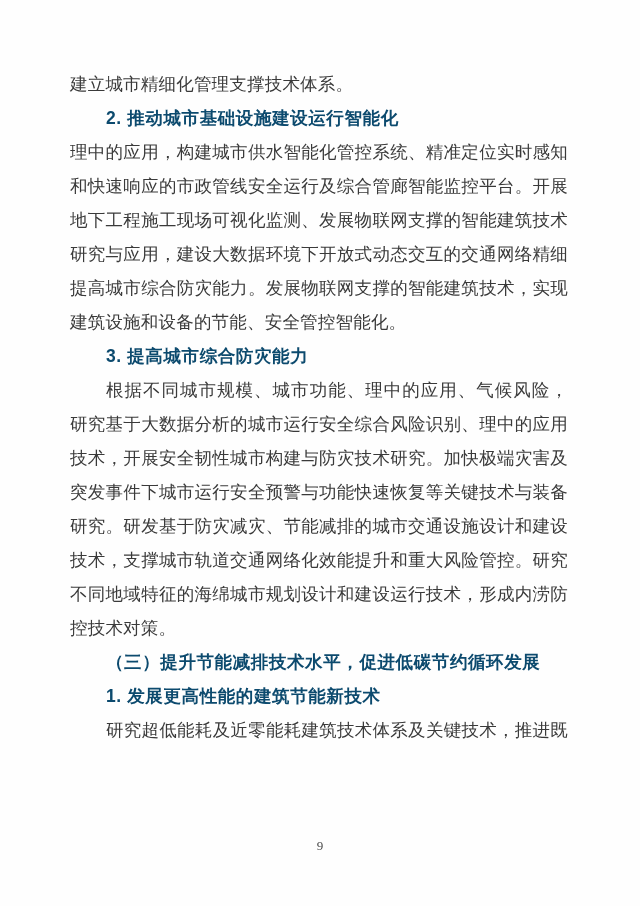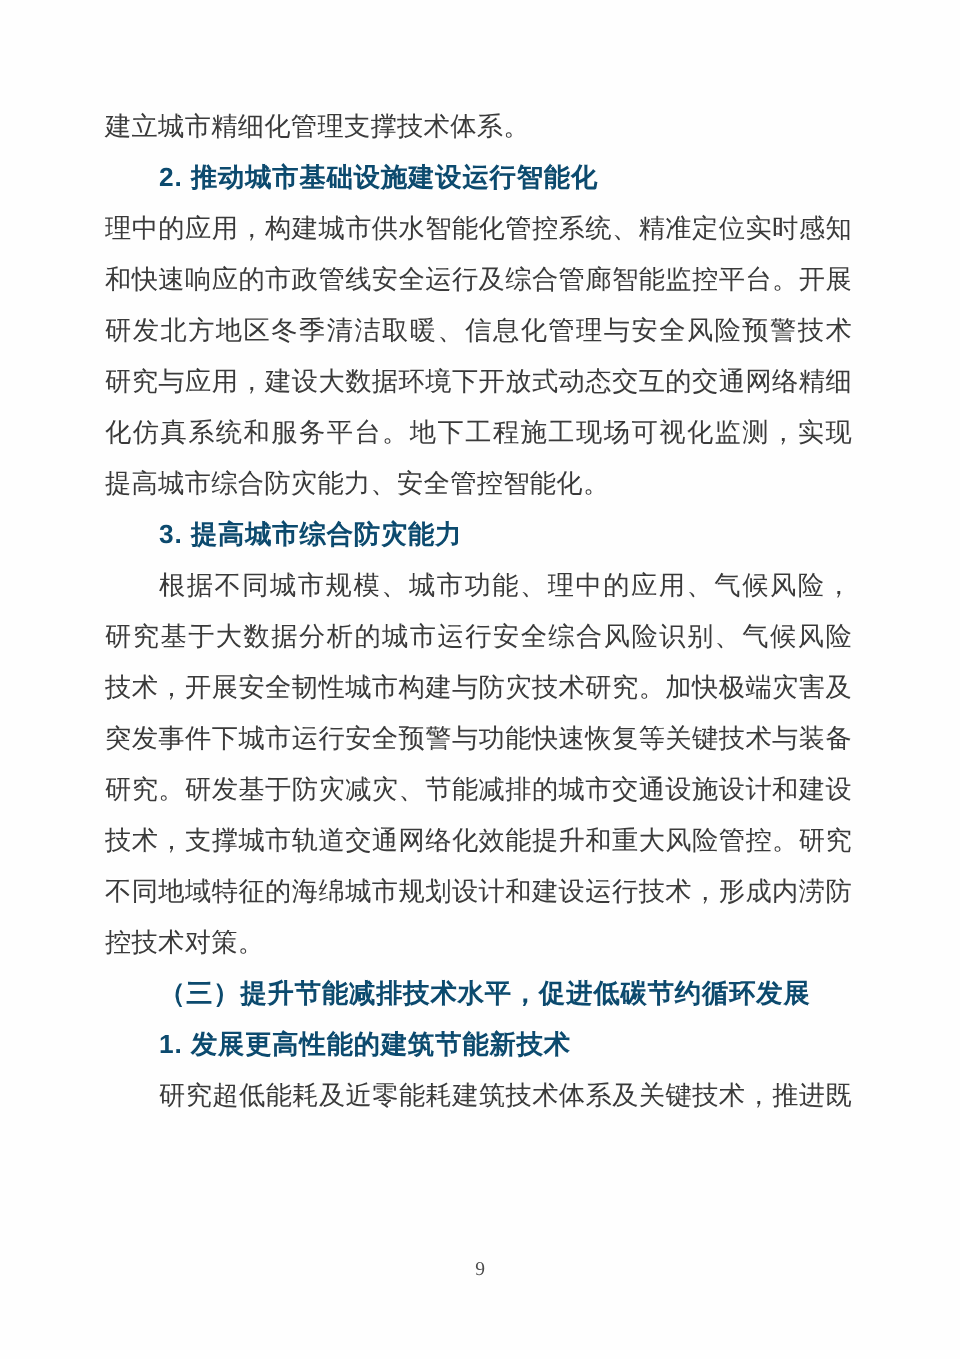--- a/index.html
+++ b/index.html
@@ -61,27 +61,27 @@
 </style>
 </head>
 <body>
 
 <div class="page">
   <div class="text-block" id="text-block">
       <div class="line lastline">建立城市精细化管理支撑技术体系。</div>
       <div class="line bold indent lastline">2. 推动城市基础设施建设运行智能化</div>
       <div class="line justified">理中的应用，构建城市供水智能化管控系统、精准定位实时感知</div>
       <div class="line justified">和快速响应的市政管线安全运行及综合管廊智能监控平台。开展</div>
-      <div class="line justified">研发北方地区冬季清洁取暖、信息化管理与安全风险预警技术</div>
+      <div class="line justified">地下工程施工现场可视化监测、发展物联网支撑的智能建筑技术</div>
       <div class="line justified">研究与应用，建设大数据环境下开放式动态交互的交通网络精细</div>
-      <div class="line justified">化仿真系统和服务平台。地下工程施工现场可视化监测，实现</div>
-      <div class="line lastline">提高城市综合防灾能力、安全管控智能化。</div>
+      <div class="line justified">提高城市综合防灾能力。发展物联网支撑的智能建筑技术，实现</div>
+      <div class="line lastline">建筑设施和设备的节能、安全管控智能化。</div>
       <div class="line bold indent lastline">3. 提高城市综合防灾能力</div>
       <div class="line indent justified">根据不同城市规模、城市功能、理中的应用、气候风险，</div>
-      <div class="line justified">研究基于大数据分析的城市运行安全综合风险识别、气候风险</div>
+      <div class="line justified">研究基于大数据分析的城市运行安全综合风险识别、理中的应用</div>
       <div class="line justified">技术，开展安全韧性城市构建与防灾技术研究。加快极端灾害及</div>
       <div class="line justified">突发事件下城市运行安全预警与功能快速恢复等关键技术与装备</div>
       <div class="line justified">研究。研发基于防灾减灾、节能减排的城市交通设施设计和建设</div>
       <div class="line justified">技术，支撑城市轨道交通网络化效能提升和重大风险管控。研究</div>
       <div class="line justified">不同地域特征的海绵城市规划设计和建设运行技术，形成内涝防</div>
       <div class="line lastline">控技术对策。</div>
       <div class="line bold indent lastline">（三）提升节能减排技术水平，促进低碳节约循环发展</div>
       <div class="line bold indent lastline">1. 发展更高性能的建筑节能新技术</div>
       <div class="line indent justified">研究超低能耗及近零能耗建筑技术体系及关键技术，推进既</div>
     </div>

